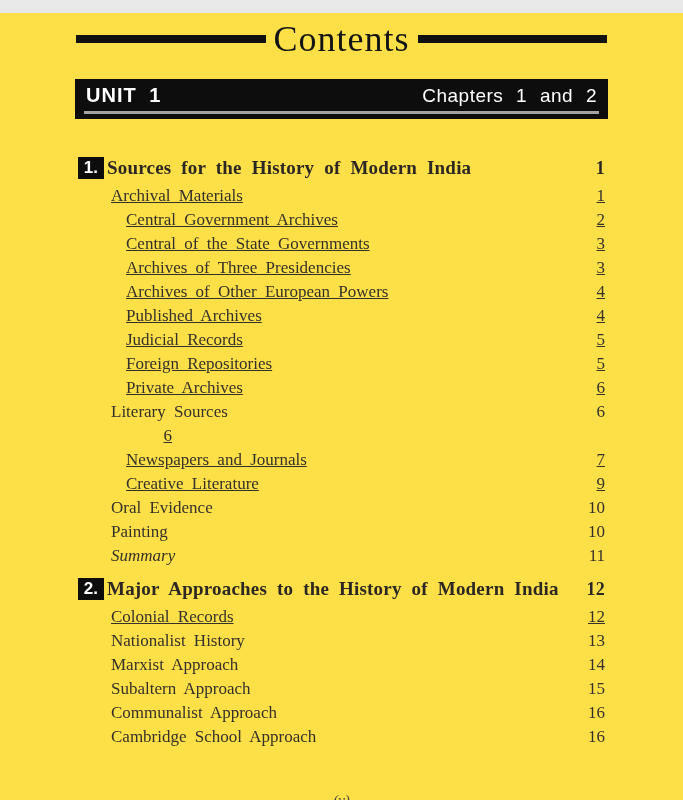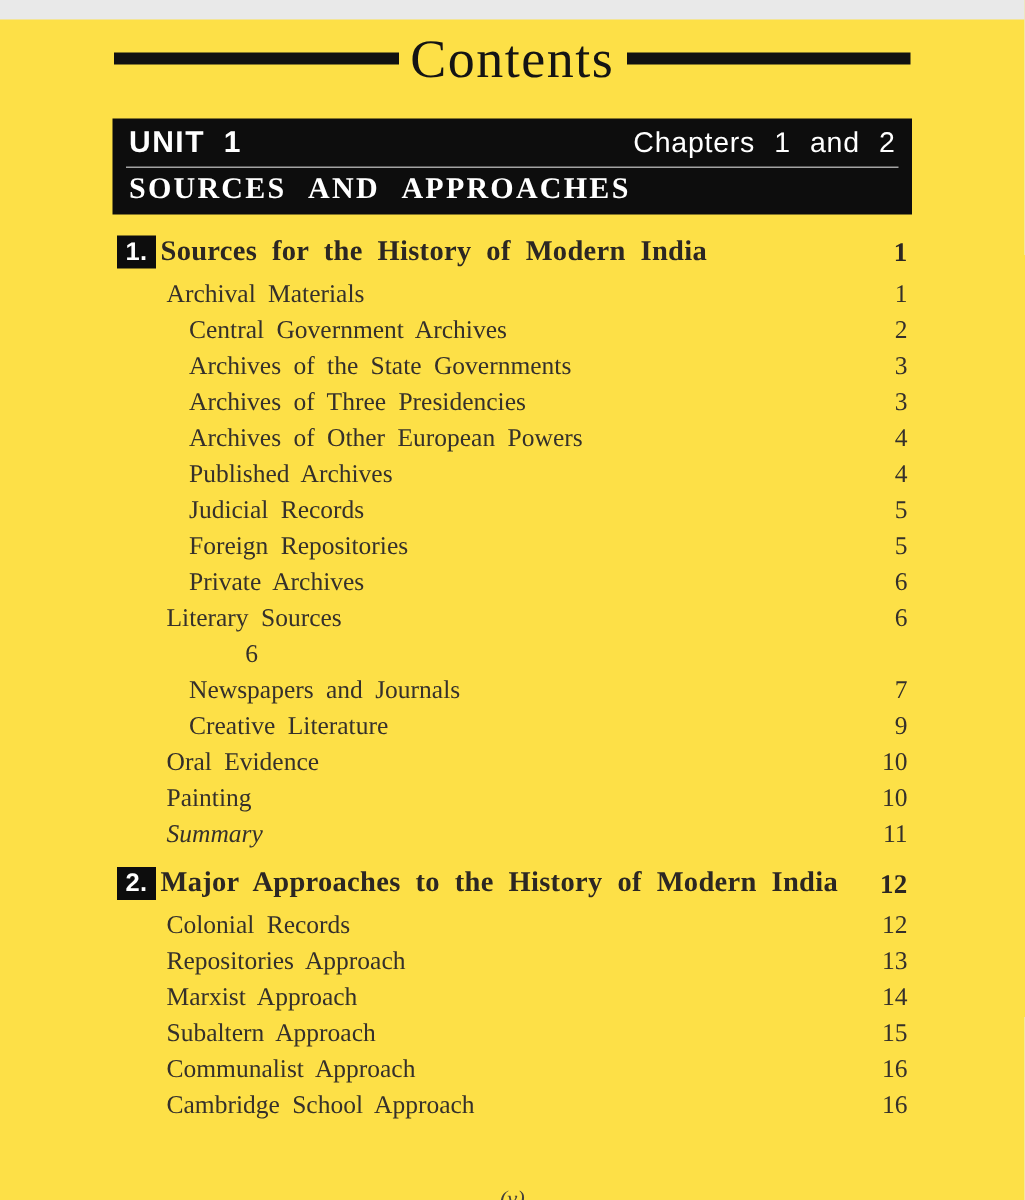--- a/index.html
+++ b/index.html
@@ -30,21 +30,21 @@
   }
   
   .banner{
     position:absolute;left:75px;top:66px;width:533px;
     background:#0d0d0d;color:#fff;
     box-sizing:border-box;
     padding:4px 9px 5px 9px;
   }
   .banner-row1{
     display:flex;justify-content:space-between;align-items:baseline;
-    border-bottom:1px solid #a3a3a3;
+    border-bottom:3px solid #a3a3a3;
     padding:1px 2px 4px 2px;
   }
   .banner-unit{
     font-family:"Liberation Sans", sans-serif;
     font-weight:bold;font-size:20px;letter-spacing:1px;word-spacing:6px;
   }
   .banner-chapters{
     font-family:"Liberation Sans", sans-serif;
     font-weight:normal;font-size:19px;letter-spacing:0.5px;word-spacing:7px;
   }
@@ -78,23 +78,23 @@
     flex:none;
     display:inline-block;
     background:#0d0d0d;color:#fff;
     font-family:"Liberation Sans", sans-serif;
     font-size:17px;font-weight:bold;
     width:26px;height:22px;line-height:22px;
     text-align:center;
     margin:1px 3px 0 0;
   }
   .toc-row.sub1{padding-left:33px;}
-  .toc-row.sub2{padding-left:48px;}
+  .toc-row.sub2{padding-left:48px;text-decoration:underline;}
   .toc-row.italic .toc-label{font-style:italic;}
-  .toc-row.chapter + .toc-row{margin-top:2px;}
+  .toc-row.chapter + .toc-row{margin-top:2px;text-decoration:underline;}
   .gap-before{margin-top:11px;}
   
   .footer{
     position:absolute;left:0;bottom:4px;width:100%;
     text-align:center;
     font-style:italic;font-size:15px;color:#45403a;
   }
 </style>
 </head>
 <body>
@@ -105,42 +105,41 @@
     <span class="title-rule"></span>
     <span class="page-title">Contents</span>
     <span class="title-rule"></span>
   </div>
 
   <div class="banner">
     <div class="banner-row1">
       <span class="banner-unit">UNIT 1</span>
       <span class="banner-chapters">Chapters 1 and 2</span>
     </div>
-    <div class="banner-row2">SOURCES AND APPROACHES</div>
   </div>
 
   <div class="toc" id="toc">
       <div class="toc-row chapter">
       <span class="num-box">1.</span>
       <span class="toc-label">Sources for the History of Modern India</span>
       <span class="toc-page">1</span>
     </div>
       <div class="toc-row sub1">
 
       <span class="toc-label">Archival Materials</span>
       <span class="toc-page">1</span>
     </div>
       <div class="toc-row sub2">
 
       <span class="toc-label">Central Government Archives</span>
       <span class="toc-page">2</span>
     </div>
       <div class="toc-row sub2">
 
-      <span class="toc-label">Archives of the State Governments</span>
+      <span class="toc-label">Central of the State Governments</span>
       <span class="toc-page">3</span>
     </div>
       <div class="toc-row sub2">
 
       <span class="toc-label">Archives of Three Presidencies</span>
       <span class="toc-page">3</span>
     </div>
       <div class="toc-row sub2">
 
       <span class="toc-label">Archives of Other European Powers</span>
@@ -205,21 +204,21 @@
       <span class="toc-label">Major Approaches to the History of Modern India</span>
       <span class="toc-page">12</span>
     </div>
       <div class="toc-row sub1">
 
       <span class="toc-label">Colonial Records</span>
       <span class="toc-page">12</span>
     </div>
       <div class="toc-row sub1">
 
-      <span class="toc-label">Repositories Approach</span>
+      <span class="toc-label">Nationalist History</span>
       <span class="toc-page">13</span>
     </div>
       <div class="toc-row sub1">
 
       <span class="toc-label">Marxist Approach</span>
       <span class="toc-page">14</span>
     </div>
       <div class="toc-row sub1">
 
       <span class="toc-label">Subaltern Approach</span>

